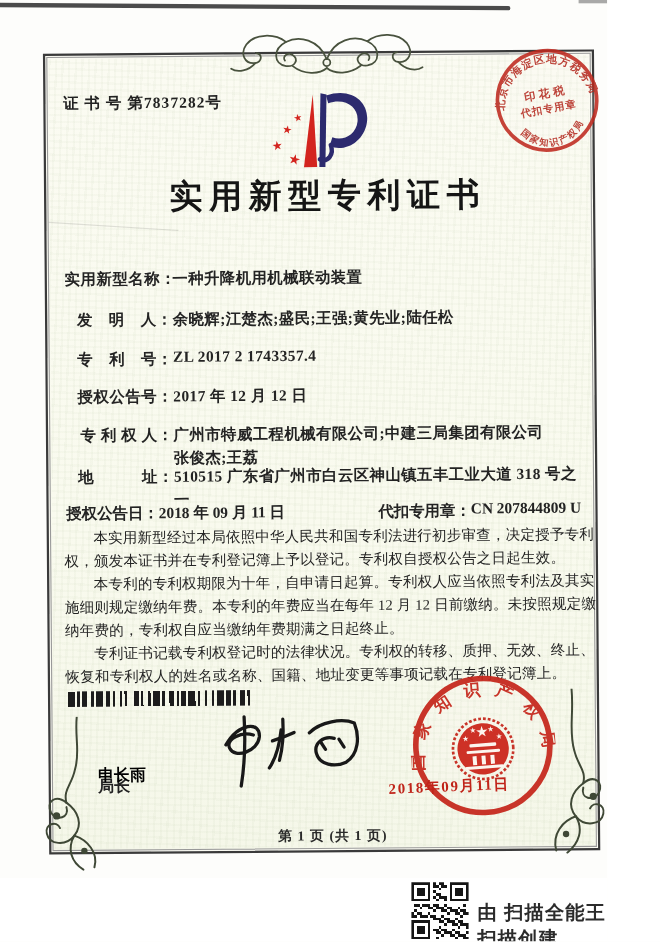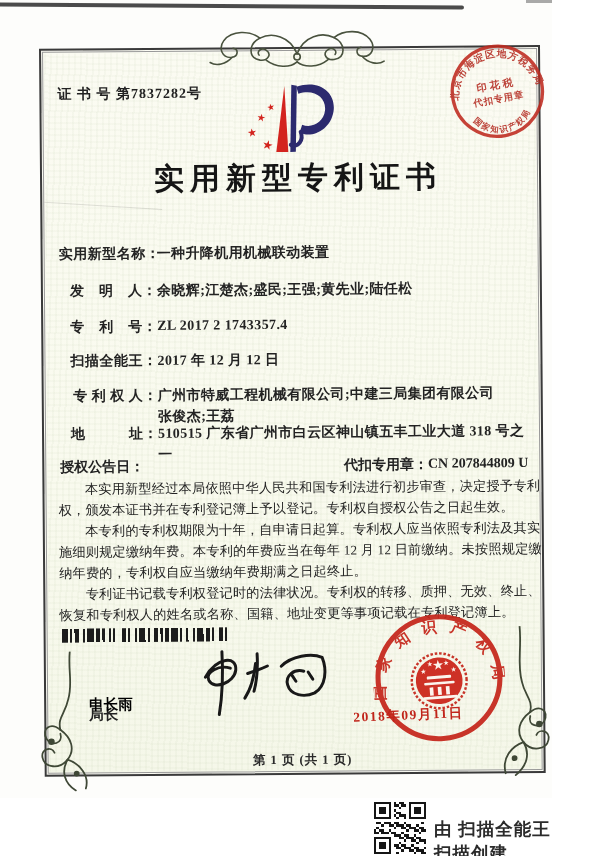--- a/index.html
+++ b/index.html
@@ -154,40 +154,41 @@
     </div>
     <div class="row" style="top:281px">
       <span class="lbl">发　明　人：</span>
       <span class="val">余晓辉;江楚杰;盛民;王强;黄先业;陆任松</span>
     </div>
     <div class="row" style="top:317px">
       <span class="lbl">专　利　号：</span>
       <span class="val">ZL 2017 2 1743357.4</span>
     </div>
     <div class="row" style="top:351px">
-      <span class="lbl">扫描全能王：</span>
+      <span class="lbl">授权公告号：</span>
       <span class="val">2017 年 12 月 12 日</span>
     </div>
     <div class="row" style="top:386px">
       <span class="lbl">专 利 权 人：</span>
       <span class="val">
         <div>广州市特威工程机械有限公司;中建三局集团有限公司</div>
         <div class="l2">张俊杰;王荔</div>
       </span>
     </div>
     <div class="row" style="top:424px">
       <span class="lbl">地　　　址：</span>
       <span class="val">
         <div>510515 广东省广州市白云区神山镇五丰工业大道 318 号之</div>
         <div class="l2">一</div>
       </span>
     </div>
     <div class="row" style="top:457px">
       <span class="pair">
         <span class="plbl">授权公告日：</span>
+        <span>2018 年 09 月 11 日</span>
       </span>
       <span class="pair pair2">
         <span class="plbl">代扣专用章：</span>
         <span>CN 207844809 U</span>
       </span>
     </div>
 
     <div class="paras">
       <p>本实用新型经过本局依照中华人民共和国专利法进行初步审查，决定授予专利权，颁发本证书并在专利登记簿上予以登记。专利权自授权公告之日起生效。</p>
       <p>本专利的专利权期限为十年，自申请日起算。专利权人应当依照专利法及其实施细则规定缴纳年费。本专利的年费应当在每年 12 月 12 日前缴纳。未按照规定缴纳年费的，专利权自应当缴纳年费期满之日起终止。</p>

